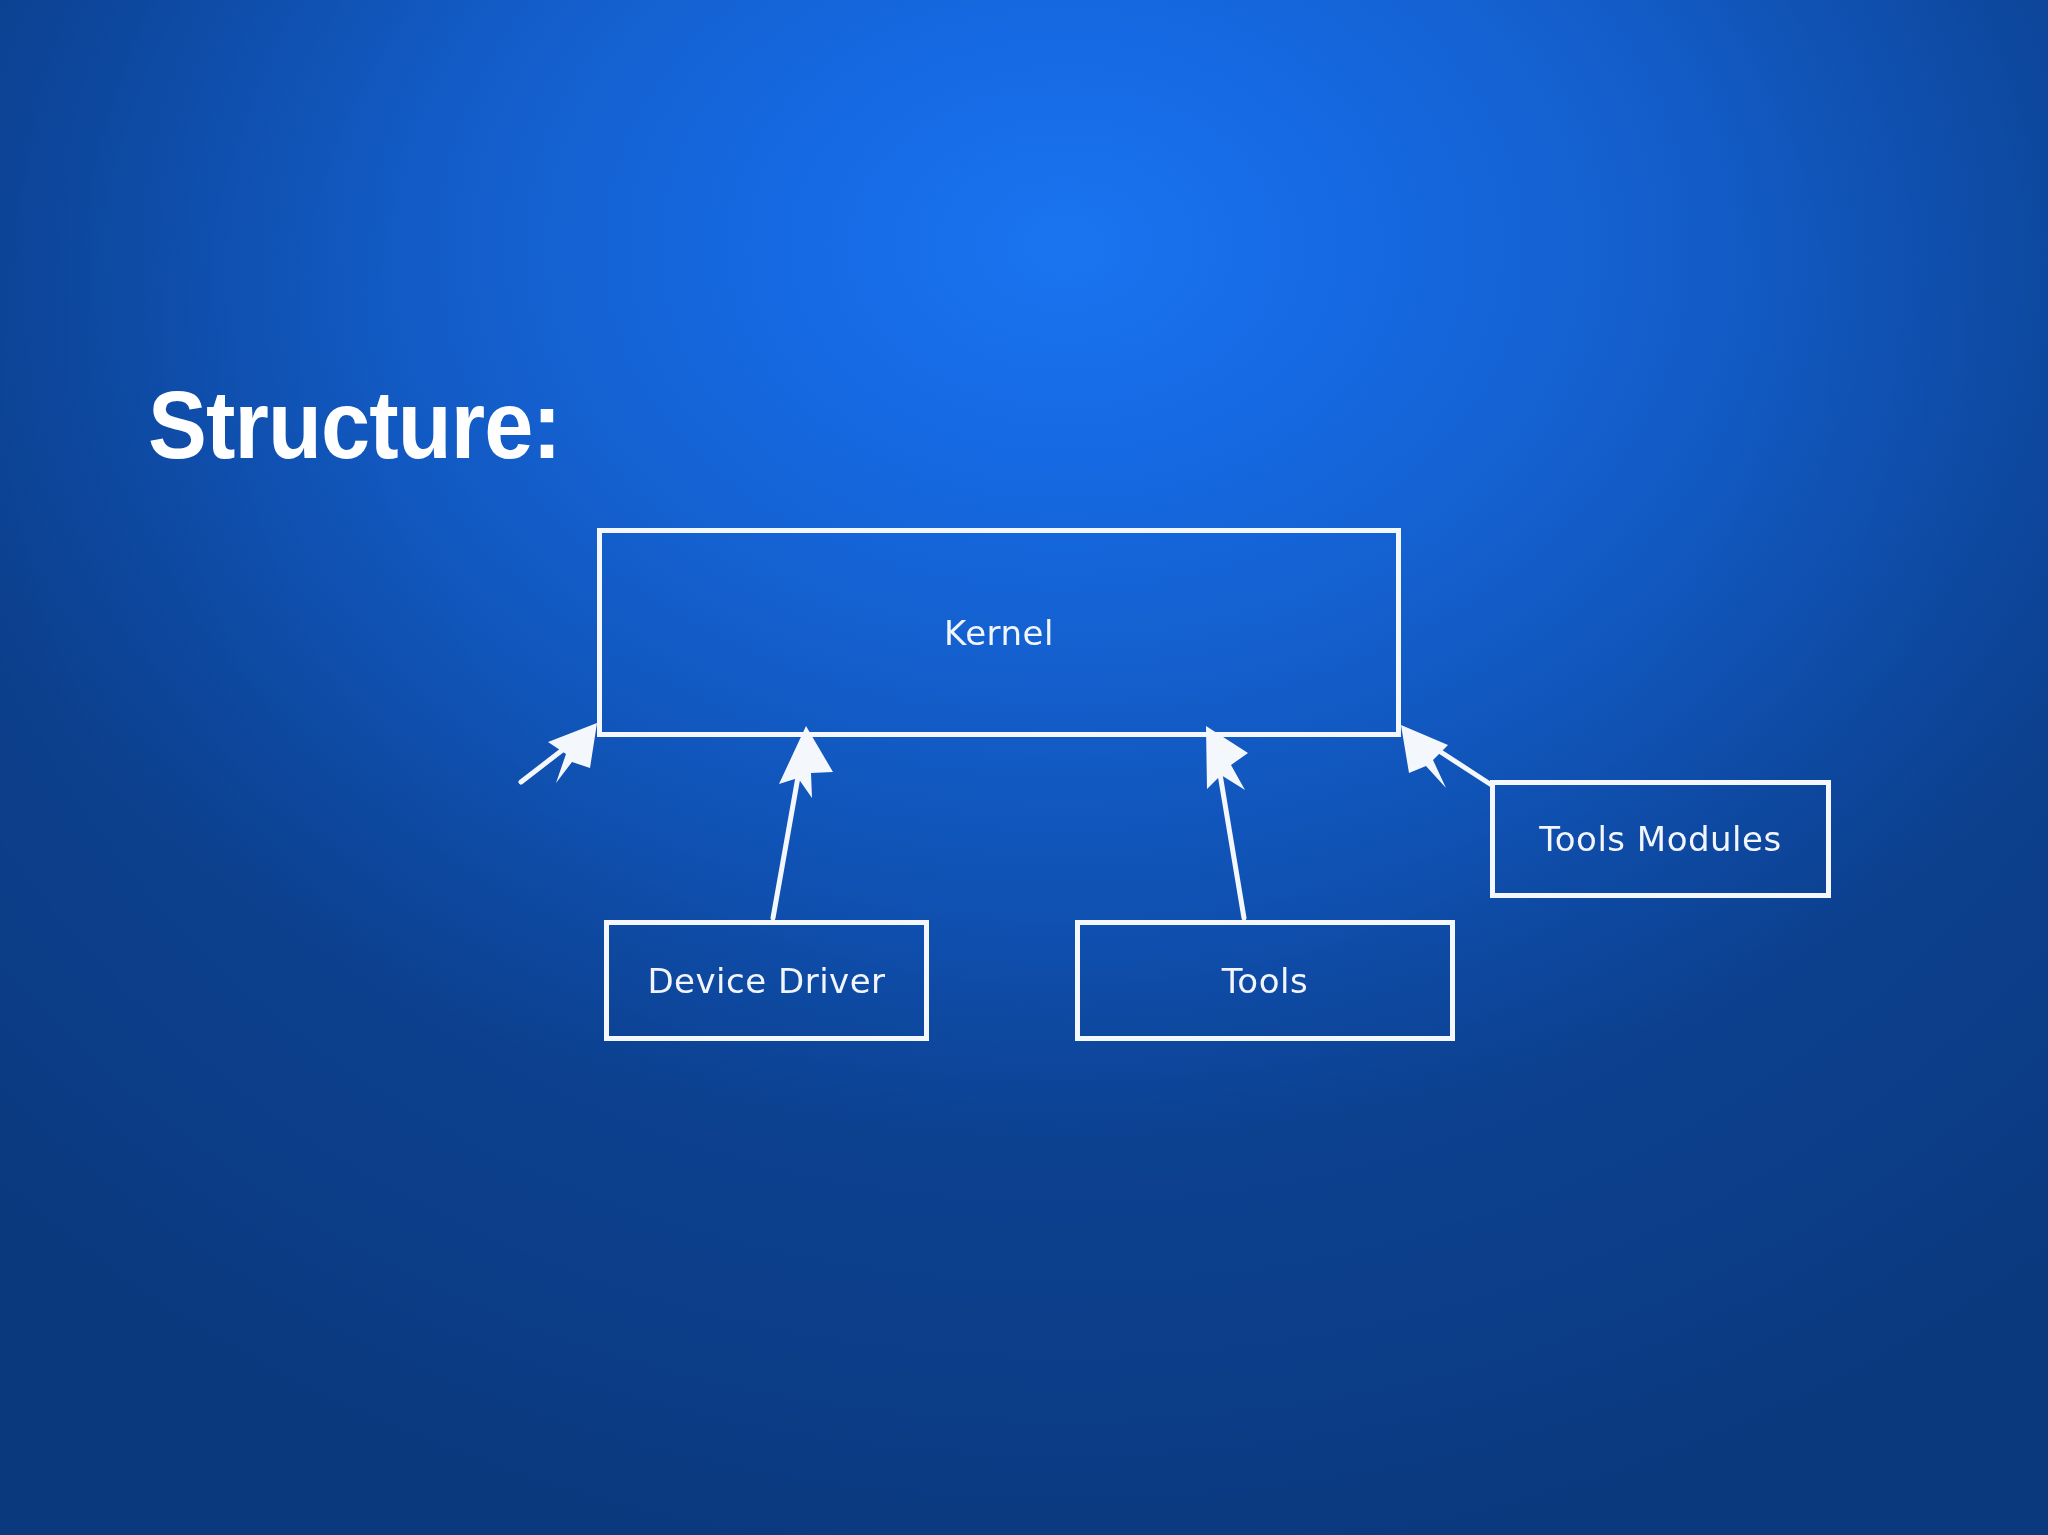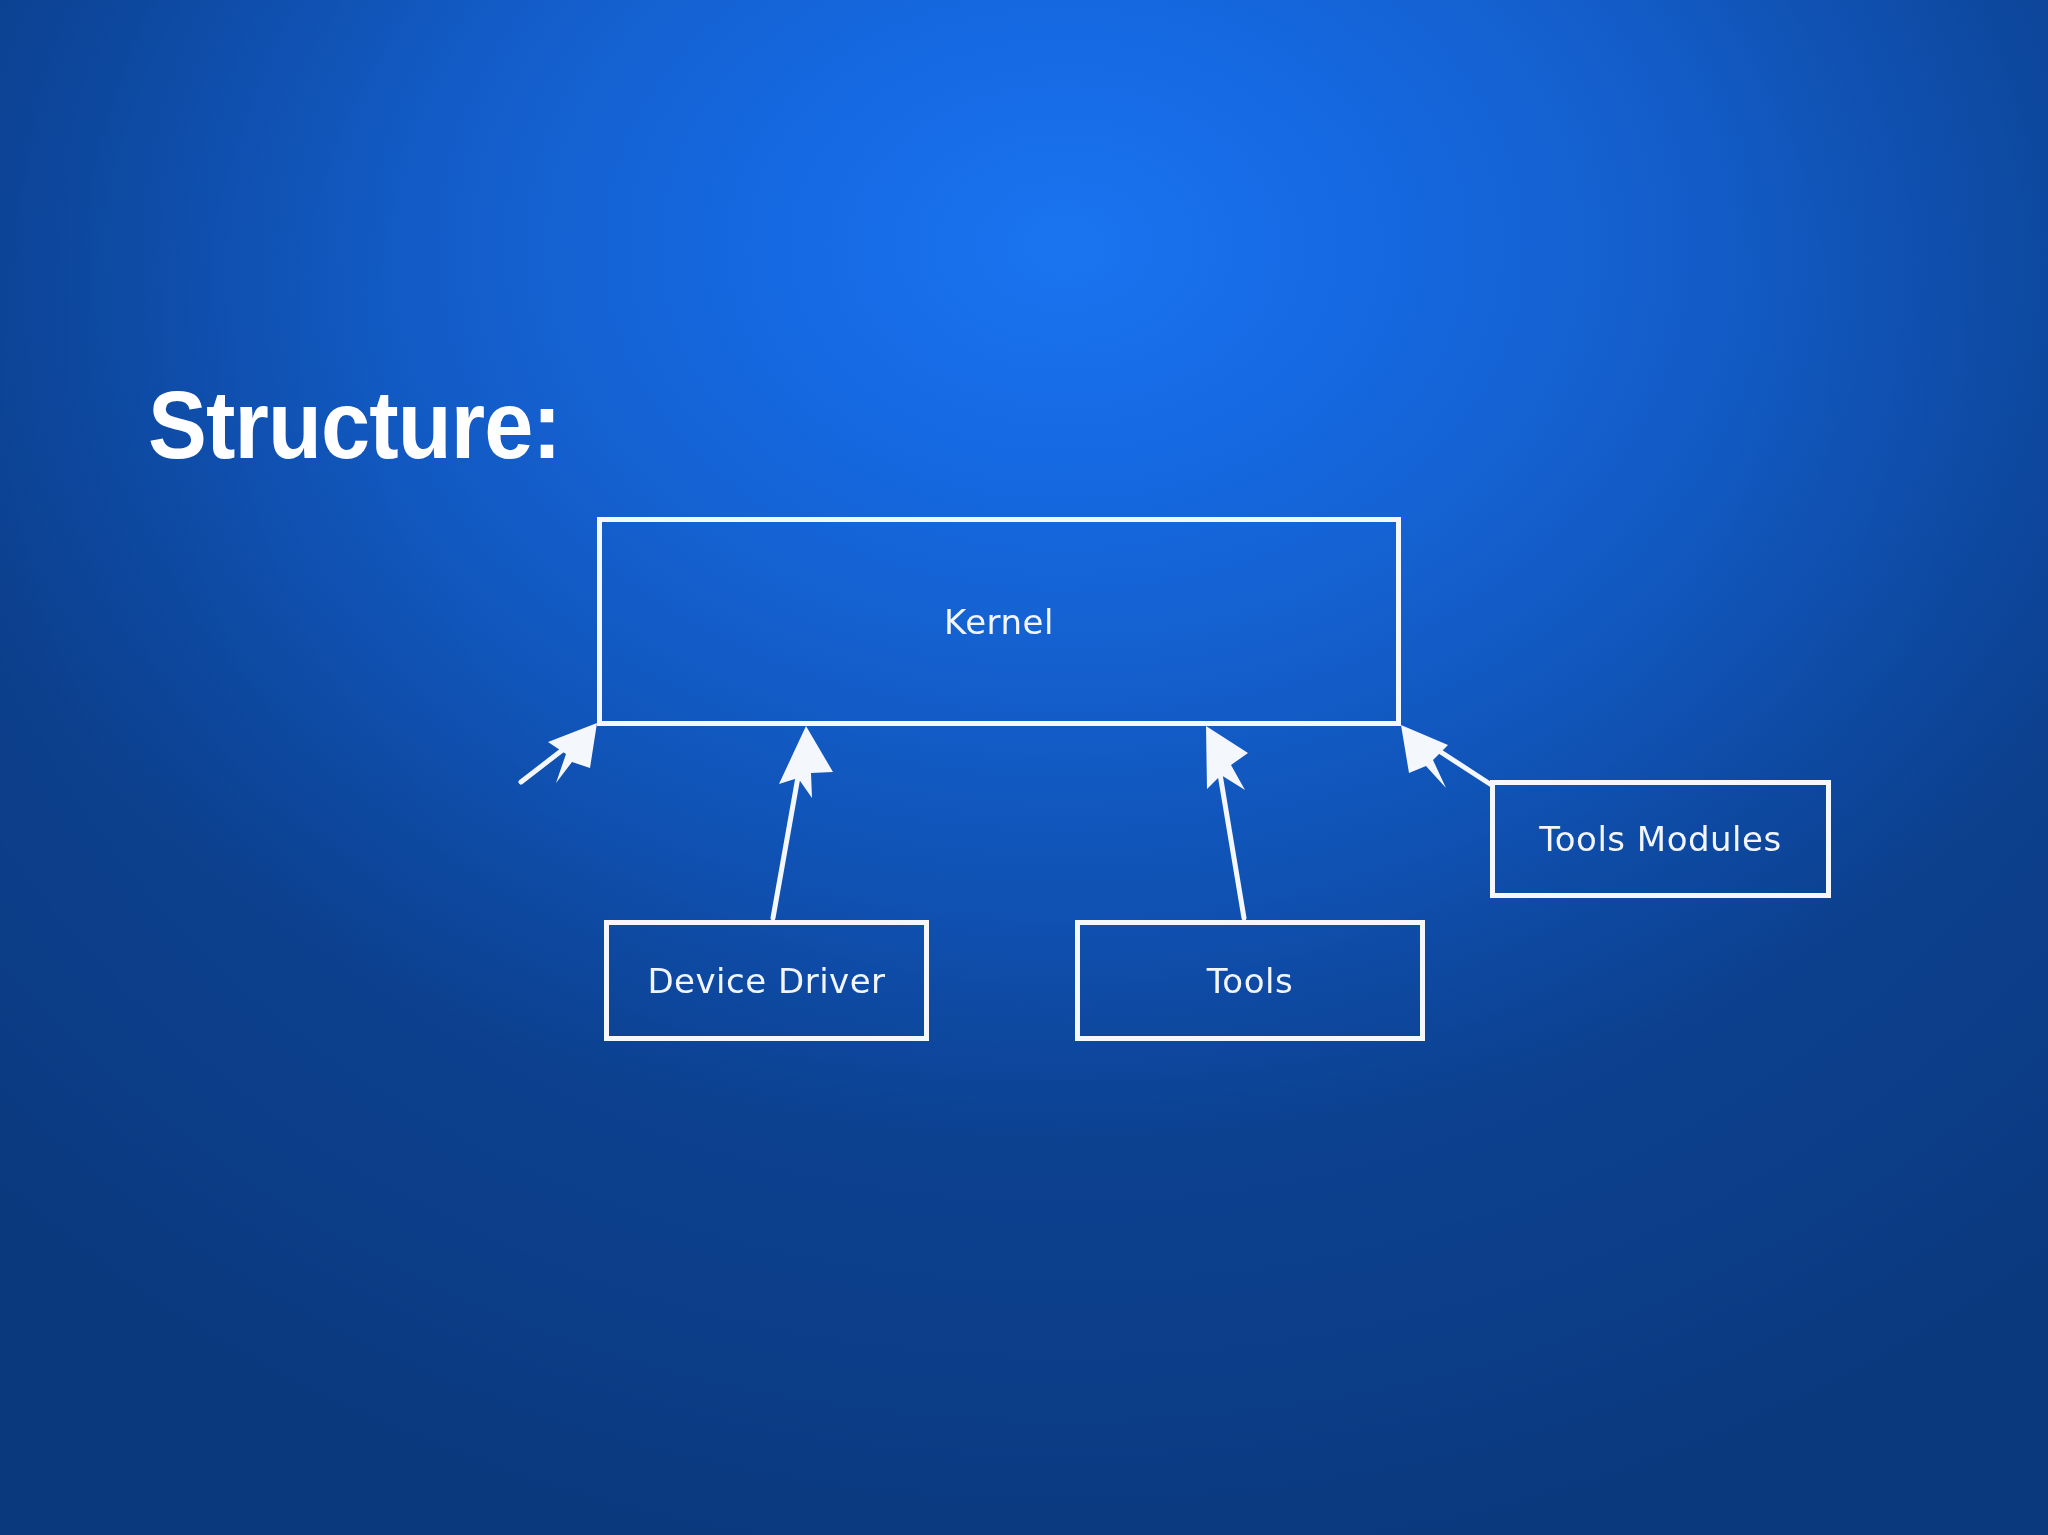--- a/index.html
+++ b/index.html
@@ -51,24 +51,24 @@
   }
   .node .node-label {
     color: #f2f6fc;
     font-family: "DejaVu Sans", sans-serif;
     font-weight: 400;
     font-size: 34px;
     letter-spacing: 0.5px;
     white-space: nowrap;
   }
 
-  #node-kernel      { left: 597px;  top: 517px; width: 804px; height: 209px; }
+  #node-kernel      { left: 597px;  top: 528px; width: 804px; height: 209px; }
   #node-filesystem  { left: 222px;  top: 777px; width: 303px; height: 119px; }
   #node-devicedriver{ left: 604px;  top: 920px; width: 325px; height: 121px; }
-  #node-tools       { left: 1075px; top: 920px; width: 350px; height: 121px; }
+  #node-tools       { left: 1075px; top: 920px; width: 380px; height: 121px; }
   #node-othermodules{ left: 1490px; top: 780px; width: 341px; height: 118px; }
 
   #edges {
     position: absolute;
     left: 0; top: 0;
     width: 2048px;
     height: 1535px;
     pointer-events: none;
   }
 </style>

